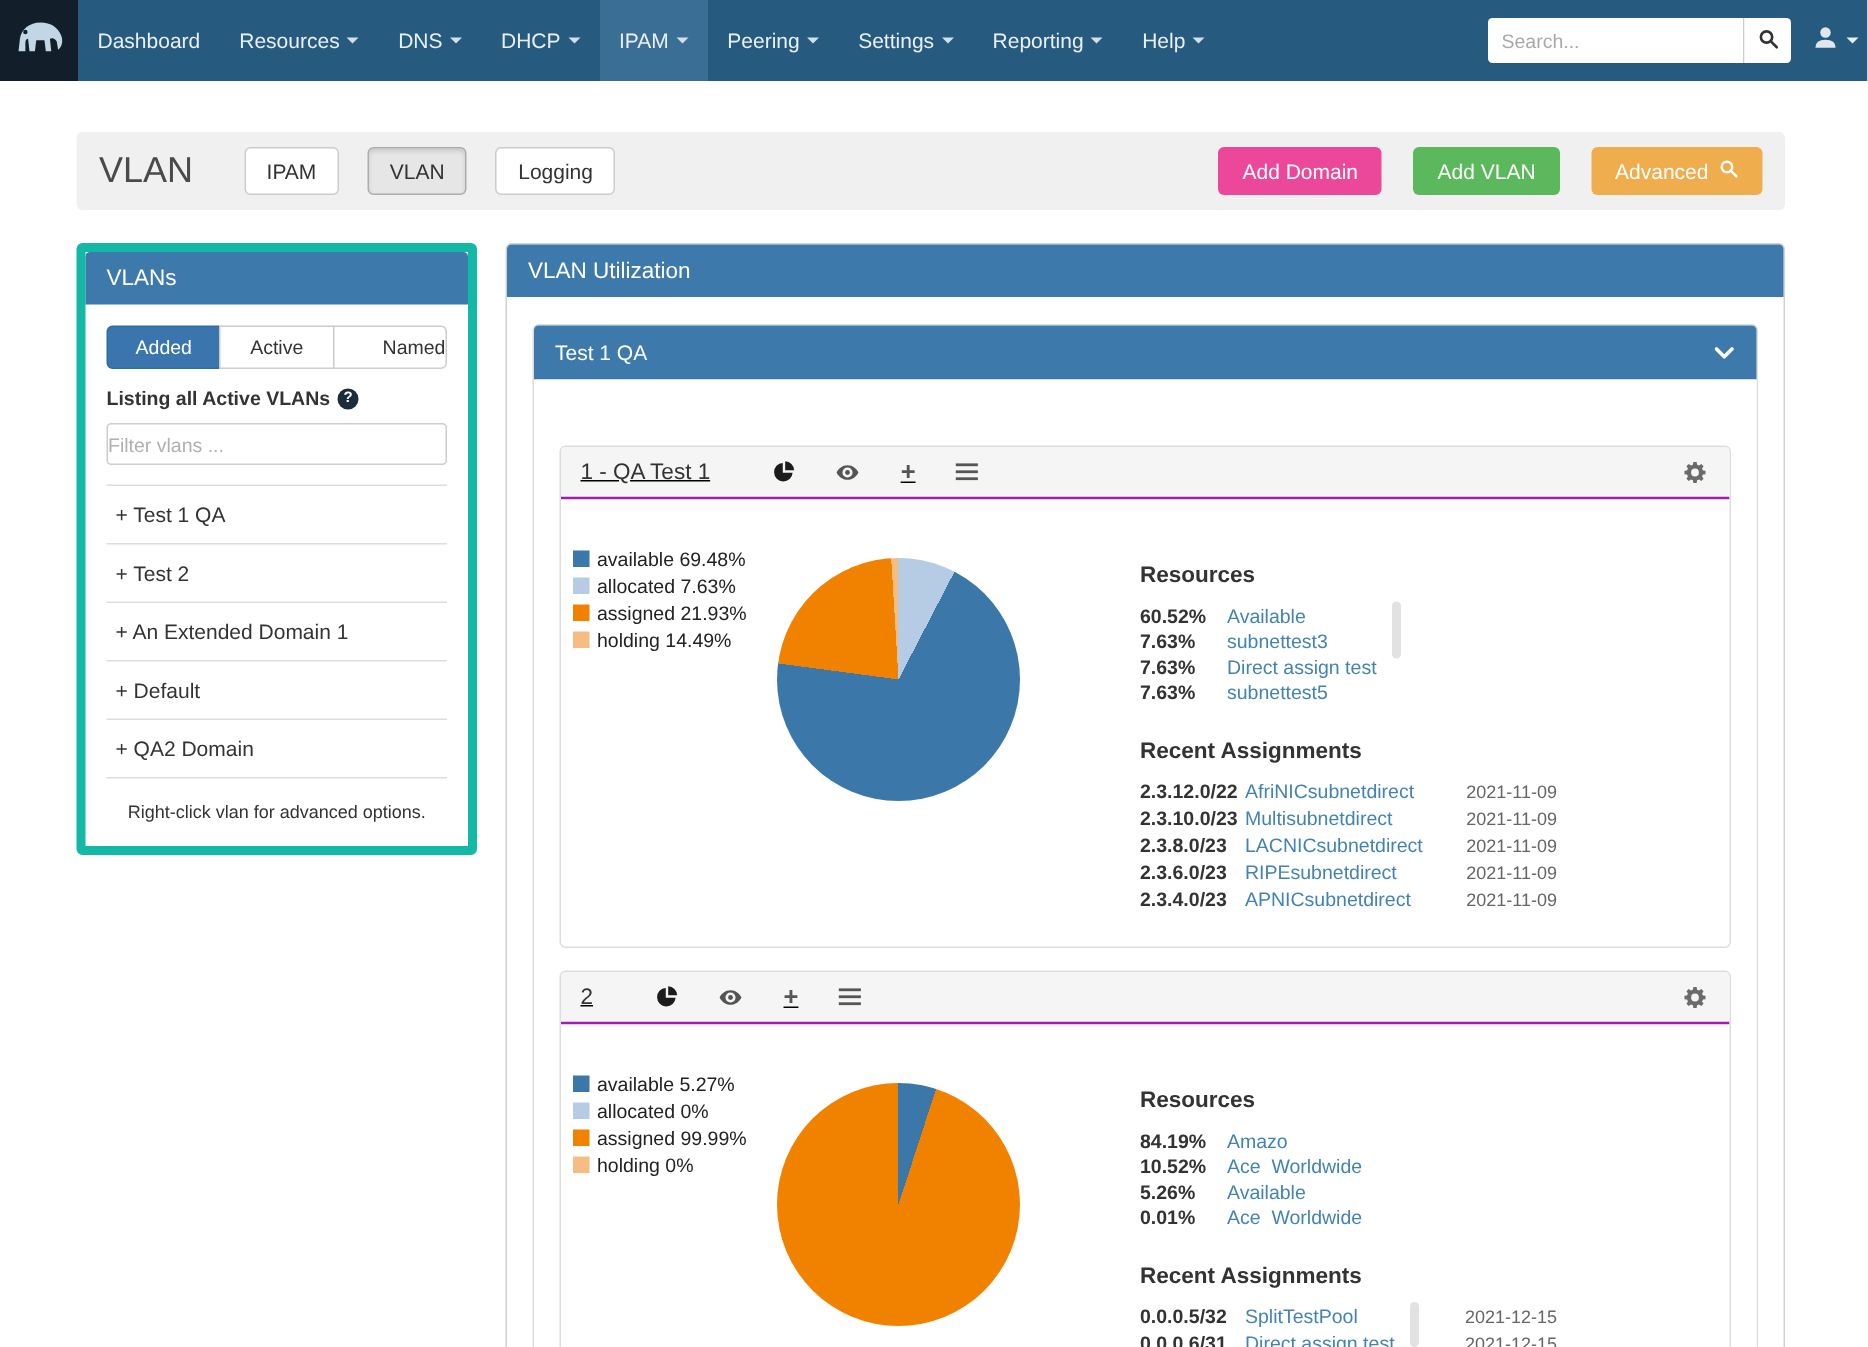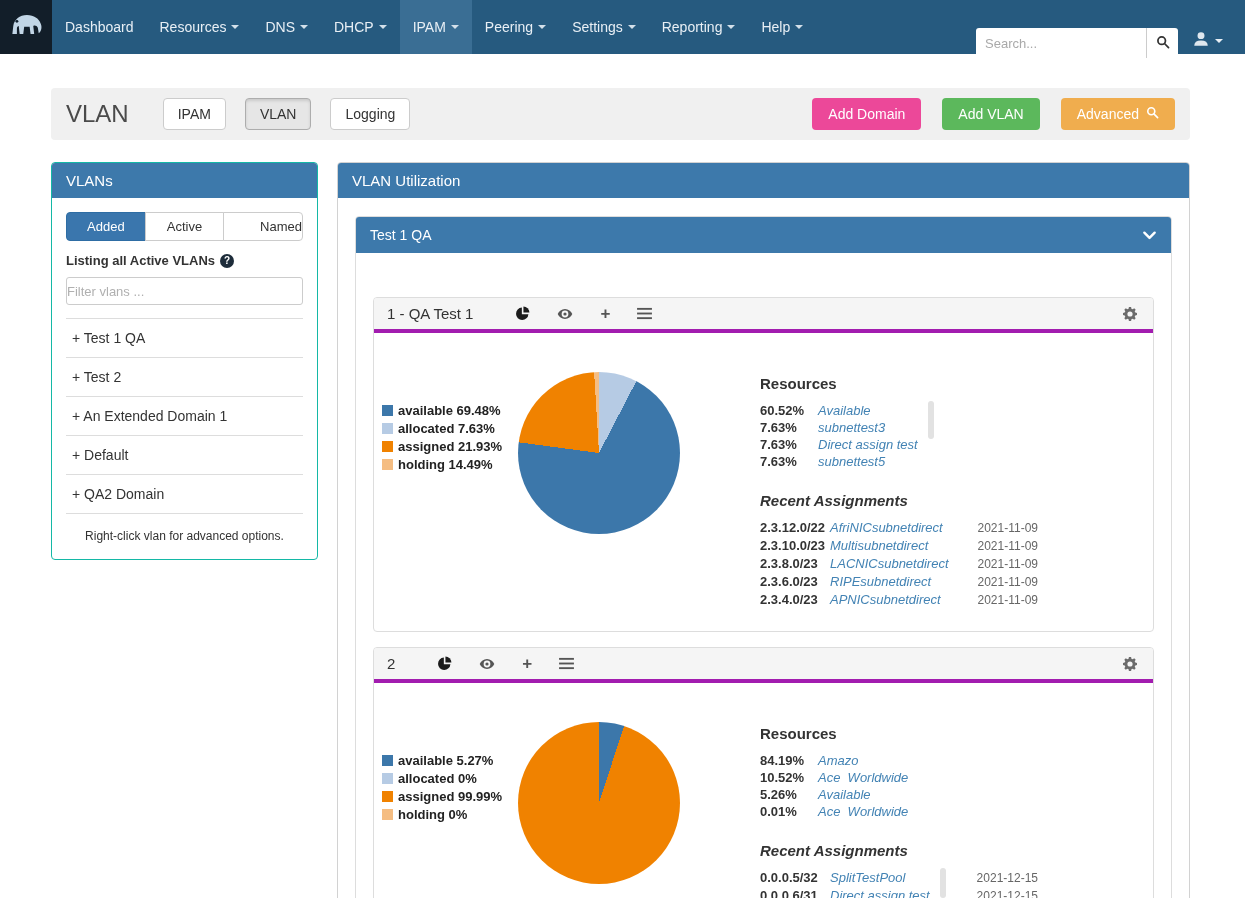--- a/index.html
+++ b/index.html
@@ -8,21 +8,21 @@
     font-family: "Liberation Sans", "DejaVu Sans", sans-serif; }
 
   
   .navbar { height: 54px; background: #265a7f; display: flex; align-items: stretch; }
   .logo-box { width: 52px; background: #121e29; display: flex; align-items: center; justify-content: center; cursor: pointer; }
   .nav-items { display: flex; align-items: stretch; }
   .nav-item { display: flex; align-items: center; padding: 0 13px; color: #e8eff5; font-size: 14px; cursor: pointer; }
   .nav-item.active { background: #3a6e94; }
   .caret { display: inline-block; width: 0; height: 0; border-top: 4px solid #d3e0ea;
     border-left: 4px solid transparent; border-right: 4px solid transparent; margin-left: 5px; }
-  .nav-right { margin-left: auto; display: flex; padding-right: 22px; margin-top: 28px; }
+  .nav-right { margin-left: auto; display: flex; align-items: center; padding-right: 6px; }
   .search-group { display: flex; }
   .search-input { width: 170px; height: 30px; border: none; border-radius: 3px 0 0 3px; padding: 0 9px;
     font-size: 13px; color: #555; outline: none; }
   .search-input::placeholder { color: #a9a9a9; }
   .search-btn { width: 32px; height: 30px; background: #fff; border: none; border-left: 1px solid #ccc;
     border-radius: 0 3px 3px 0; cursor: pointer; display: flex; align-items: center; justify-content: center; }
   .user-menu { display: flex; align-items: center; margin-left: 14px; cursor: pointer; }
   .user-menu .caret { border-top-color: #e8eff5; }
 
   
@@ -42,21 +42,21 @@
   .btn-warning { background: #f0ad4e; }
   .btn-warning svg { margin-left: 7px; }
 
   
   .panels { display: flex; margin-top: 22px; align-items: flex-start; }
   .panel { border-radius: 4px; background: #fff; }
   .panel-heading { background: #3d79ab; color: #fff; font-size: 15px; padding: 9px 14px;
     border-radius: 3px 3px 0 0; }
 
   
-  .sidebar { width: 267px; border: 1px solid #14b8a6; }
+  .sidebar { width: 267px; border: 6px solid #14b8a6; }
   .sidebar-body { padding: 14px; }
   .seg-group { display: flex; margin-bottom: 12px; }
   .seg { flex: 1; padding: 6px 0; font-size: 13px; background: #fff; border: 1px solid #ccc;
     color: #333; cursor: pointer; font-family: inherit; }
   .seg:first-child { border-radius: 4px 0 0 4px; }
   .seg:last-child { border-radius: 0 4px 4px 0; text-align: right; }
   .seg:not(:first-child) { margin-left: -1px; }
   .seg.active { background: #3a76ad; border-color: #2e6da4; color: #fff; }
   .listing-label { font-size: 13px; font-weight: bold; color: #333; margin: 4px 0 9px; display: flex; align-items: center; }
   .help-icon { width: 14px; height: 14px; border-radius: 50%; background: #1d2c3a; color: #fff;
@@ -75,38 +75,38 @@
   .main-body { padding: 18px 17px; }
   .section { border: 1px solid #ddd; border-radius: 4px; }
   .section-header { background: #3d79ab; color: #fff; font-size: 14px; padding: 10px 14px;
     border-radius: 3px 3px 0 0; display: flex; align-items: center; cursor: pointer; }
   .section-header .chev { margin-left: auto; display: flex; align-items: center; }
   .section-body { padding: 44px 17px 20px; background: #fff; border-radius: 0 0 4px 4px; }
 
   
   .card { border: 1px solid #ddd; border-radius: 4px; }
   .card + .card { margin-top: 15px; }
-  .card-header { background: #f5f5f5; border-bottom: 4px solid #a21caf; border-radius: 3px 3px 0 0;
-    padding: 8px 13px; display: flex; align-items: center; height: 35px; }
+  .card-header { background: #f5f5f5; border-bottom: 2px solid #a21caf; border-radius: 3px 3px 0 0;
+    padding: 8px 13px; display: flex; align-items: center; height: 35px; text-decoration: underline; }
   .card-title { font-size: 15px; color: #333; }
   .hicon { display: inline-flex; align-items: center; justify-content: center; cursor: pointer; margin-right: 27px; }
   .hicon.first { margin-left: 42px; }
   .plus-glyph { font-size: 17px; font-weight: bold; color: #555; line-height: 14px; }
   .gear { margin-left: auto; margin-right: 2px; }
   .card-body { display: flex; padding: 0 10px 22px 8px; }
-  .legend { width: 136px; margin-top: 70px; font-weight: bold; }
+  .legend { width: 136px; margin-top: 32px; }
   .lrow { font-size: 13px; color: #222; margin-bottom: 3px; display: flex; align-items: center; white-space: nowrap; }
   .sw { width: 11px; height: 11px; display: inline-block; margin-right: 5px; flex: 0 0 11px; }
   .pie { width: 162px; height: 162px; border-radius: 50%; margin-top: 39px; flex: 0 0 162px; }
   .details { width: 278px; margin-left: 80px; margin-top: 42px; position: relative; }
   .dheading { font-size: 15px; font-weight: bold; color: #333; margin-bottom: 10px; }
-  .dheading.ra { margin-top: 22px; font-style: italic; }
+  .dheading.ra { margin-top: 22px; }
   .rrow { display: flex; align-items: baseline; font-size: 13px; line-height: 17px; }
   .rpct { font-weight: bold; color: #333; min-width: 58px; }
-  .rlink { color: #4383b4; cursor: pointer; text-decoration: none; white-space: pre; font-style: italic; }
+  .rlink { color: #4383b4; cursor: pointer; text-decoration: none; white-space: pre; }
   .arow { display: flex; align-items: baseline; font-size: 13px; line-height: 17px; }
   .acidr { font-weight: bold; color: #333; min-width: 66px; margin-right: 4px; white-space: nowrap; }
   .adate { margin-left: auto; color: #666; font-size: 12px; padding-left: 16px; white-space: nowrap; }
   .scroll-thumb { position: absolute; width: 6px; border-radius: 3px; background: #e2e2e2; }
   .st-c1 { left: 168px; top: 26px; height: 38px; }
   .st-c2 { left: 180px; top: 143px; height: 30px; }
 </style>
 </head>
 <body>
 

